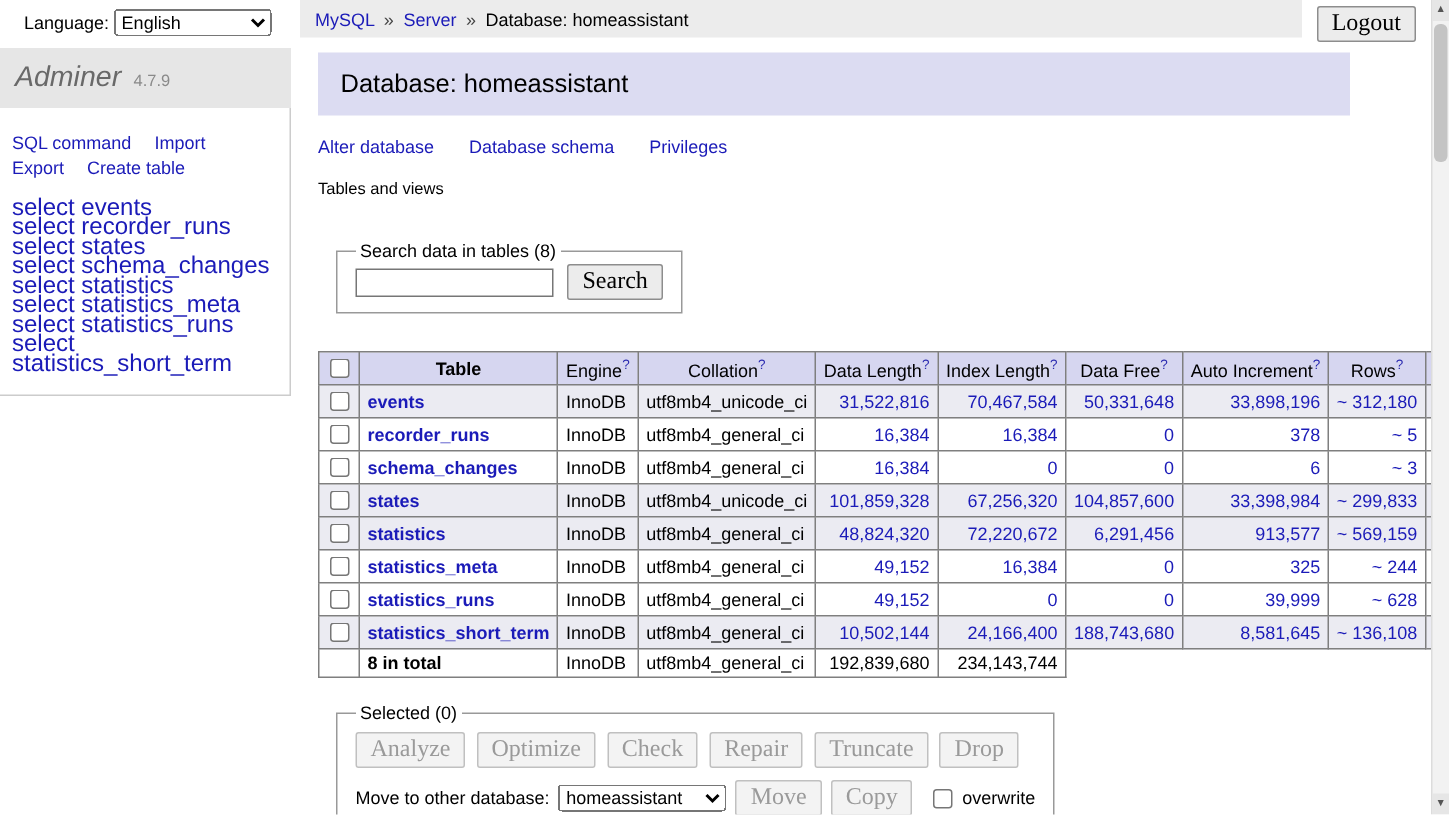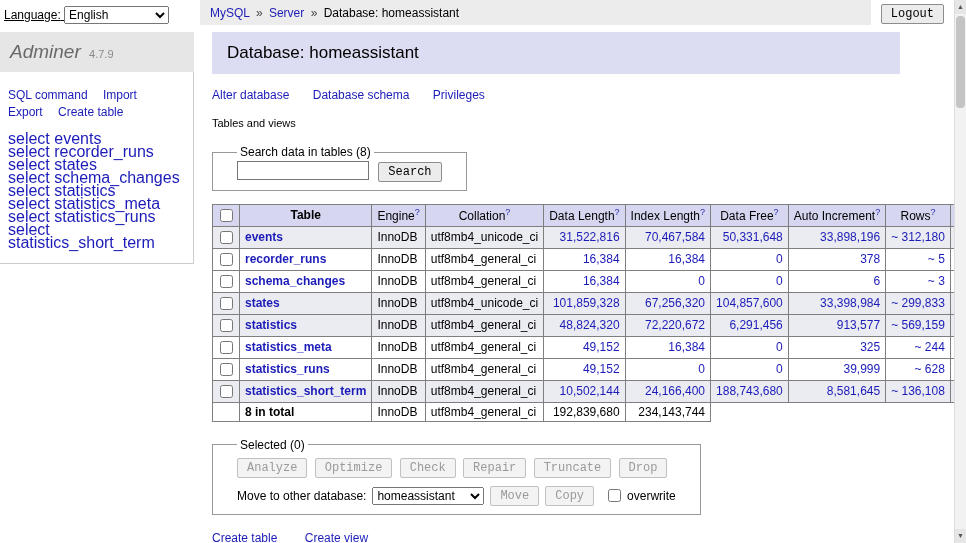--- a/index.html
+++ b/index.html
@@ -7,54 +7,54 @@
   body {
     width: 966px; height: 543px; overflow: hidden;
     font-family: "Liberation Sans", "DejaVu Sans", sans-serif;
     font-size: 12px; color: #000; background: #fff;
   }
   a { color: #1b1bb8; text-decoration: none; cursor: pointer; }
   .layout { display: flex; width: 966px; height: 543px; }
 
   
   .sidebar { flex: 0 0 200px; width: 200px; }
-  .lang-row { padding: 6px 4px 4px; white-space: nowrap; text-decoration: underline; }
+  .lang-row { padding: 6px 16px 4px; white-space: nowrap; }
   .lang-row select { width: 105px; font-size: 12px; }
   .brand { margin: 4px 6px 0 0; background: #e6e6e6; padding: 9px 10px;
            font-size: 19px; font-style: italic; font-weight: normal; color: #696969; }
   .brand-version { font-size: 11px; font-style: normal; color: #8a8a8a; margin-left: 3px; }
   .menu { border-right: 1px solid #ccc; border-bottom: 1px solid #ccc;
           margin-right: 6px; padding: 13px 8px 14px; }
   .db-row { margin-bottom: 15px; }
   .db-row select { width: 118px; font-size: 12px; margin-left: 4px; }
   .menu-links div { margin: 3px 0; }
   .menu-links a { margin-right: 12px; }
   .table-links { margin-top: 13px; }
   .table-links a { display: block; font-size: 16px; line-height: 13px; }
 
   
   .main { flex: 1 1 auto; min-width: 0; }
   .topbar { display: flex; align-items: flex-start; padding-right: 10px; }
   .breadcrumb { flex: 1; background: #ececec; padding: 6px 10px; height: 25px; }
   .breadcrumb .sep { color: #444; margin: 0 3px; }
   .logout-btn { margin: 4px 0 0 10px; }
   button, .btn {
-    font-family: Liberation Mono, monospace; font-size: 12px; padding: 2px 9px;
+    font-family: Liberation Serif, serif; font-size: 16px; padding: 2px 9px;
     background: #ececec; border: 1px solid #8d8d8d; border-radius: 2px; color: #000;
   }
   button:disabled { color: #9a9a9a; background: #f3f3f3; border-color: #c0c0c0; }
 
   .content { margin: 7px 54px 0 12px; }
   .page-title { margin: 0 0 14px; background: #dcdcf2; padding: 11px 15px;
                 font-size: 17px; font-weight: normal; }
   .db-actions { margin-bottom: 15px; }
   .db-actions a { margin-right: 20px; }
   h3 { font-size: 11px; font-weight: normal; margin: 14px 0 16px; }
 
-  fieldset { border: 1px solid #999; margin: 0; padding: 2px 24px 8px; }
+  fieldset { border: 1px solid #999; margin: 12px; padding: 2px 12px 8px; }
   legend { font-size: 12px; padding: 0 3px; }
   .search-fs { display: inline-block; }
   .search-input { width: 132px; height: 19px; border: 1px solid #767676;
                   padding: 1px 3px; font-size: 12px; margin-right: 6px; }
 
   
   table { border-collapse: collapse; margin-top: 13px; }
   th, td { border: 1px solid #7f7f7f; padding: 2px 5px; font-size: 12px;
            height: 18px; white-space: nowrap; }
   th { background: #d6d6f0; font-weight: normal; text-align: center; }

